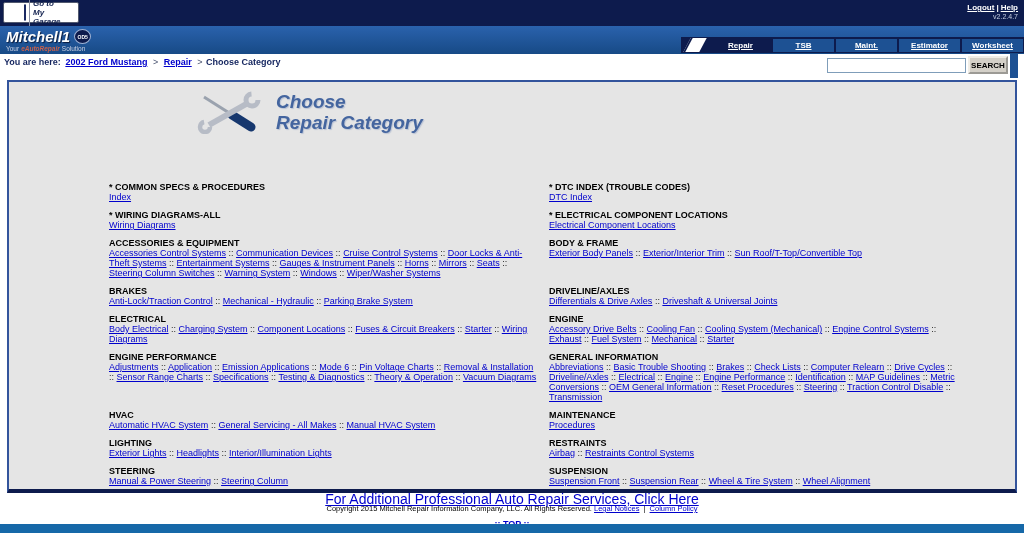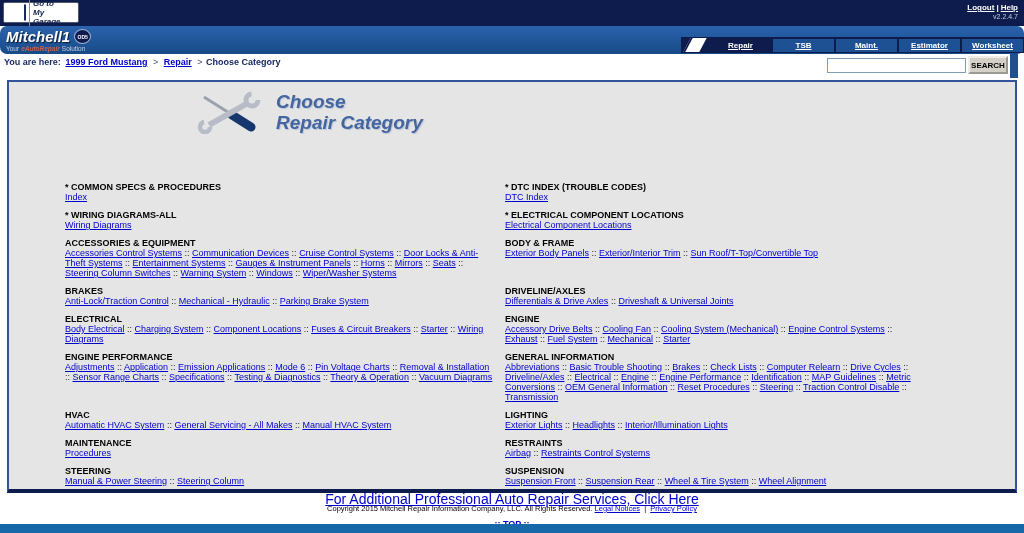--- a/index.html
+++ b/index.html
@@ -16,21 +16,21 @@
     display:flex;flex-direction:column;align-items:center;justify-content:flex-start;overflow:hidden;}
   .plate-top{width:100%;height:4px;background:#1b2a63;}
   .plate-txt{font-size:6px;font-weight:bold;color:#1b2a63;line-height:9px;letter-spacing:0;}
   .garage-text{font-size:8px;font-weight:bold;font-style:italic;color:#12214f;line-height:9px;border-left:1px solid #8a90a5;padding-left:3px;}
   .top-right{position:absolute;right:6px;top:3px;text-align:right;}
   .top-links{font-size:8px;font-weight:bold;color:#ffffff;}
   .top-links a{color:#ffffff;text-decoration:underline;}
   .tl-sep{color:#ffffff;margin:0 2px;}
   .version{font-size:7px;color:#c7cfe2;margin-top:1px;}
   
-  .logobar{height:28px;background:linear-gradient(#2a62ad,#174a86);position:relative;border-radius:7px;}
+  .logobar{height:28px;background:linear-gradient(#2a62ad,#174a86);position:relative;}
   .brand-wrap{position:absolute;left:6px;top:2px;}
   .brand-row{display:flex;align-items:center;}
   .brand{font-size:15px;font-weight:bold;font-style:italic;color:#ffffff;text-shadow:1px 1px 1px #0a1b3c;letter-spacing:0;}
   .badge{width:15px;height:13px;border-radius:50%;background:#0d1b4d;border:1px solid #9fb3d6;color:#ffffff;
     font-size:5px;font-weight:bold;display:flex;align-items:center;justify-content:center;margin-left:4px;font-style:normal;}
   .tagline{font-size:6.5px;color:#c8d0e4;margin-top:0;}
   .tag-em{color:#c9614c;font-weight:bold;font-style:italic;margin:0 2px;}
   
   .navstrip{position:absolute;right:0;bottom:1px;height:16px;background:#0d1b4d;display:flex;align-items:center;padding-left:4px;}
   .slash{width:14px;height:14px;background:#ffffff;transform:skewX(-28deg);margin:0 6px 0 2px;border-left:2px solid #0d1b4d;}
@@ -48,21 +48,21 @@
     font-size:8px;font-weight:bold;color:#000;font-family:inherit;padding:0;}
   .right-cap{position:absolute;right:-10px;top:-2px;width:8px;height:24px;background:#1d5193;}
   
   .content{margin:2px 7px 0 7px;height:413px;border:2px solid #33549c;border-bottom:4px solid #0d1b4d;
     background:#e5e5e5;box-sizing:border-box;overflow:hidden;}
   .pagehead{margin:8px 0 8px 185px;display:flex;align-items:center;}
   .tools-icon{margin-right:14px;}
   .pagetitle{font-size:19px;line-height:21px;font-weight:bold;font-style:italic;color:#44659f;
     text-shadow:1px 1px 1px #b9c2d4;}
   
-  #cat-grid{display:grid;grid-template-columns:440px 420px;padding-left:56px;margin-top:48px;}
+  #cat-grid{display:grid;grid-template-columns:440px 420px;padding-left:100px;margin-top:48px;}
   .cat-cell{padding-right:10px;}
   .cat-title{font-size:9px;font-weight:bold;color:#000;line-height:10px;}
   .cat-links{font-size:9px;line-height:10px;margin-bottom:8px;}
   .cat-link{color:#0000cc;text-decoration:underline;}
   .sep{color:#222;}
   
   .footer{text-align:center;padding-top:1px;}
   .services-link{font-size:14px;color:#0000cc;text-decoration:underline;display:block;line-height:10px;}
   .copyline{font-size:7.5px;color:#000;line-height:9px;}
   .copyline a{color:#0000cc;text-decoration:underline;}
@@ -109,21 +109,21 @@
       <a class="tab">TSB</a>
       <a class="tab">Maint.</a>
       <a class="tab">Estimator</a>
       <a class="tab">Worksheet</a>
     </div>
 </div>
 
 <div class="crumbbar">
   <div class="crumbs">
     <span class="crumb-prefix">You are here:</span>
-    <a class="crumb-link">1999 Ford Mustang</a>
+    <a class="crumb-link">2002 Ford Mustang</a>
     <span class="crumb-sep">&gt;</span>
     <a class="crumb-link">Repair</a>
     <span class="crumb-sep">&gt;</span>
     <span class="crumb-current">Choose Category</span>
   </div>
   <div class="searchwrap">
     <input class="search-input" value="" style="">
     <button class="search-btn">SEARCH</button>
     <div class="right-cap"></div>
   </div>
@@ -190,26 +190,26 @@
       </div>
       <div class="cat-cell">
         <div class="cat-title">GENERAL INFORMATION</div>
         <div class="cat-links"><a class="cat-link">Abbreviations</a><span class="sep"> :: </span><a class="cat-link">Basic Trouble Shooting</a><span class="sep"> :: </span><a class="cat-link">Brakes</a><span class="sep"> :: </span><a class="cat-link">Check Lists</a><span class="sep"> :: </span><a class="cat-link">Computer Relearn</a><span class="sep"> :: </span><a class="cat-link">Drive Cycles</a><span class="sep"> :: </span><a class="cat-link">Driveline/Axles</a><span class="sep"> :: </span><a class="cat-link">Electrical</a><span class="sep"> :: </span><a class="cat-link">Engine</a><span class="sep"> :: </span><a class="cat-link">Engine Performance</a><span class="sep"> :: </span><a class="cat-link">Identification</a><span class="sep"> :: </span><a class="cat-link">MAP Guidelines</a><span class="sep"> :: </span><a class="cat-link">Metric Conversions</a><span class="sep"> :: </span><a class="cat-link">OEM General Information</a><span class="sep"> :: </span><a class="cat-link">Reset Procedures</a><span class="sep"> :: </span><a class="cat-link">Steering</a><span class="sep"> :: </span><a class="cat-link">Traction Control Disable</a><span class="sep"> :: </span><a class="cat-link">Transmission</a></div>
       </div>
       <div class="cat-cell">
         <div class="cat-title">HVAC</div>
         <div class="cat-links"><a class="cat-link">Automatic HVAC System</a><span class="sep"> :: </span><a class="cat-link">General Servicing - All Makes</a><span class="sep"> :: </span><a class="cat-link">Manual HVAC System</a></div>
       </div>
       <div class="cat-cell">
+        <div class="cat-title">MAINTENANCE</div>
+        <div class="cat-links"><a class="cat-link">Procedures</a></div>
+      </div>
+      <div class="cat-cell">
         <div class="cat-title">LIGHTING</div>
         <div class="cat-links"><a class="cat-link">Exterior Lights</a><span class="sep"> :: </span><a class="cat-link">Headlights</a><span class="sep"> :: </span><a class="cat-link">Interior/Illumination Lights</a></div>
-      </div>
-      <div class="cat-cell">
-        <div class="cat-title">MAINTENANCE</div>
-        <div class="cat-links"><a class="cat-link">Procedures</a></div>
       </div>
       <div class="cat-cell">
         <div class="cat-title">RESTRAINTS</div>
         <div class="cat-links"><a class="cat-link">Airbag</a><span class="sep"> :: </span><a class="cat-link">Restraints Control Systems</a></div>
       </div>
       <div class="cat-cell">
         <div class="cat-title">STEERING</div>
         <div class="cat-links"><a class="cat-link">Manual &amp; Power Steering</a><span class="sep"> :: </span><a class="cat-link">Steering Column</a></div>
       </div>
       <div class="cat-cell">
@@ -223,17 +223,17 @@
       <div class="cat-cell"></div>
     </div>
 </div>
 
 <div class="footer">
   <a class="services-link">For Additional Professional Auto Repair Services, Click Here</a>
   <div class="copyline">
     <span>Copyright 2015 Mitchell Repair Information Company, LLC.  All Rights Reserved.</span>
     <a class="legal-link">Legal Notices</a>
     <span class="copy-div">|</span>
-    <a>Privacy Policy</a>
+    <a>Column Policy</a>
   </div>
   <a class="top-link">:: TOP ::</a>
 </div>
 <div class="bottomstrip"></div>
 
 </body></html>

